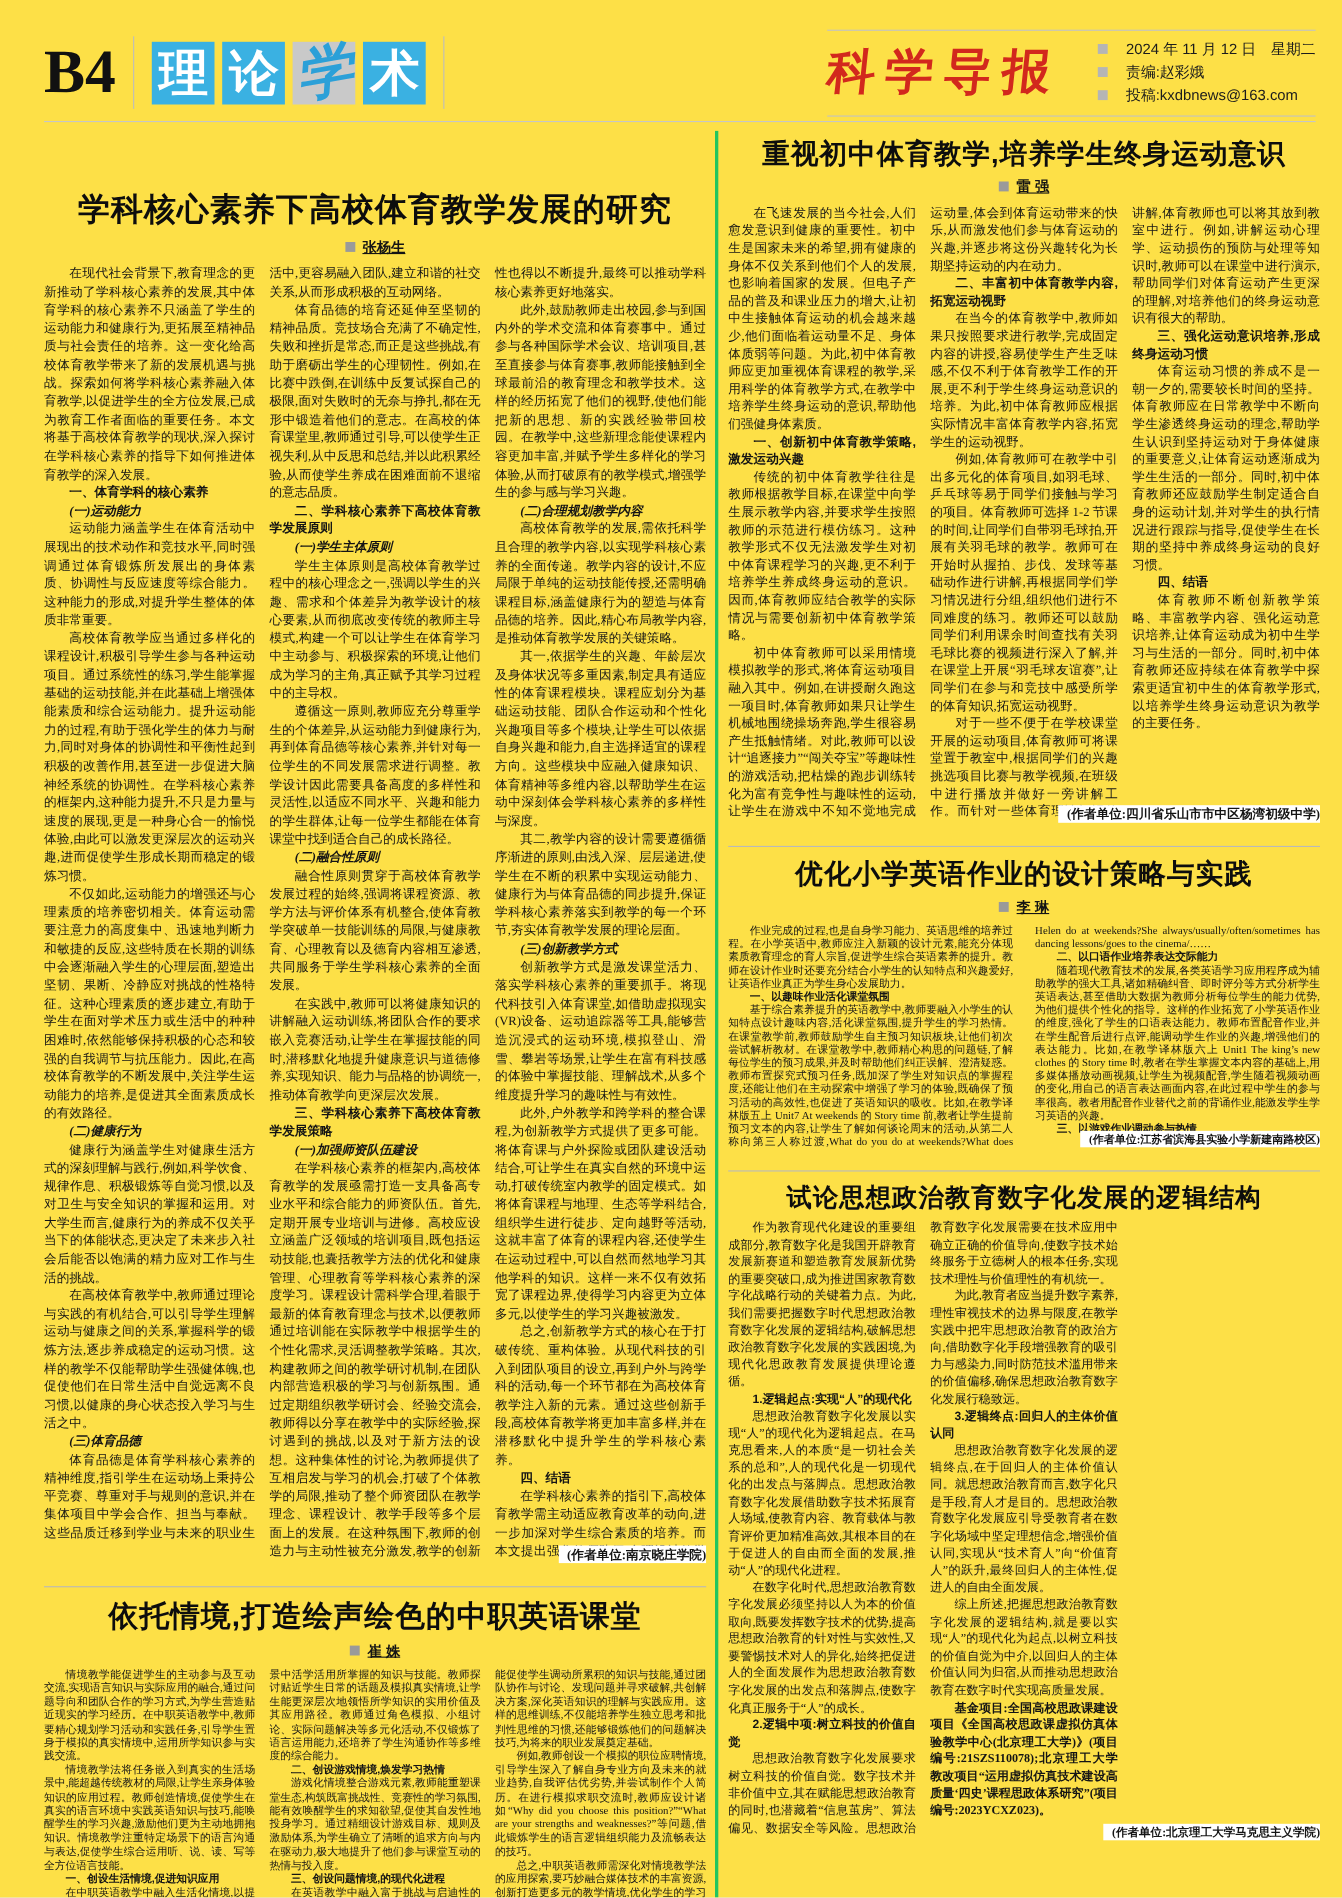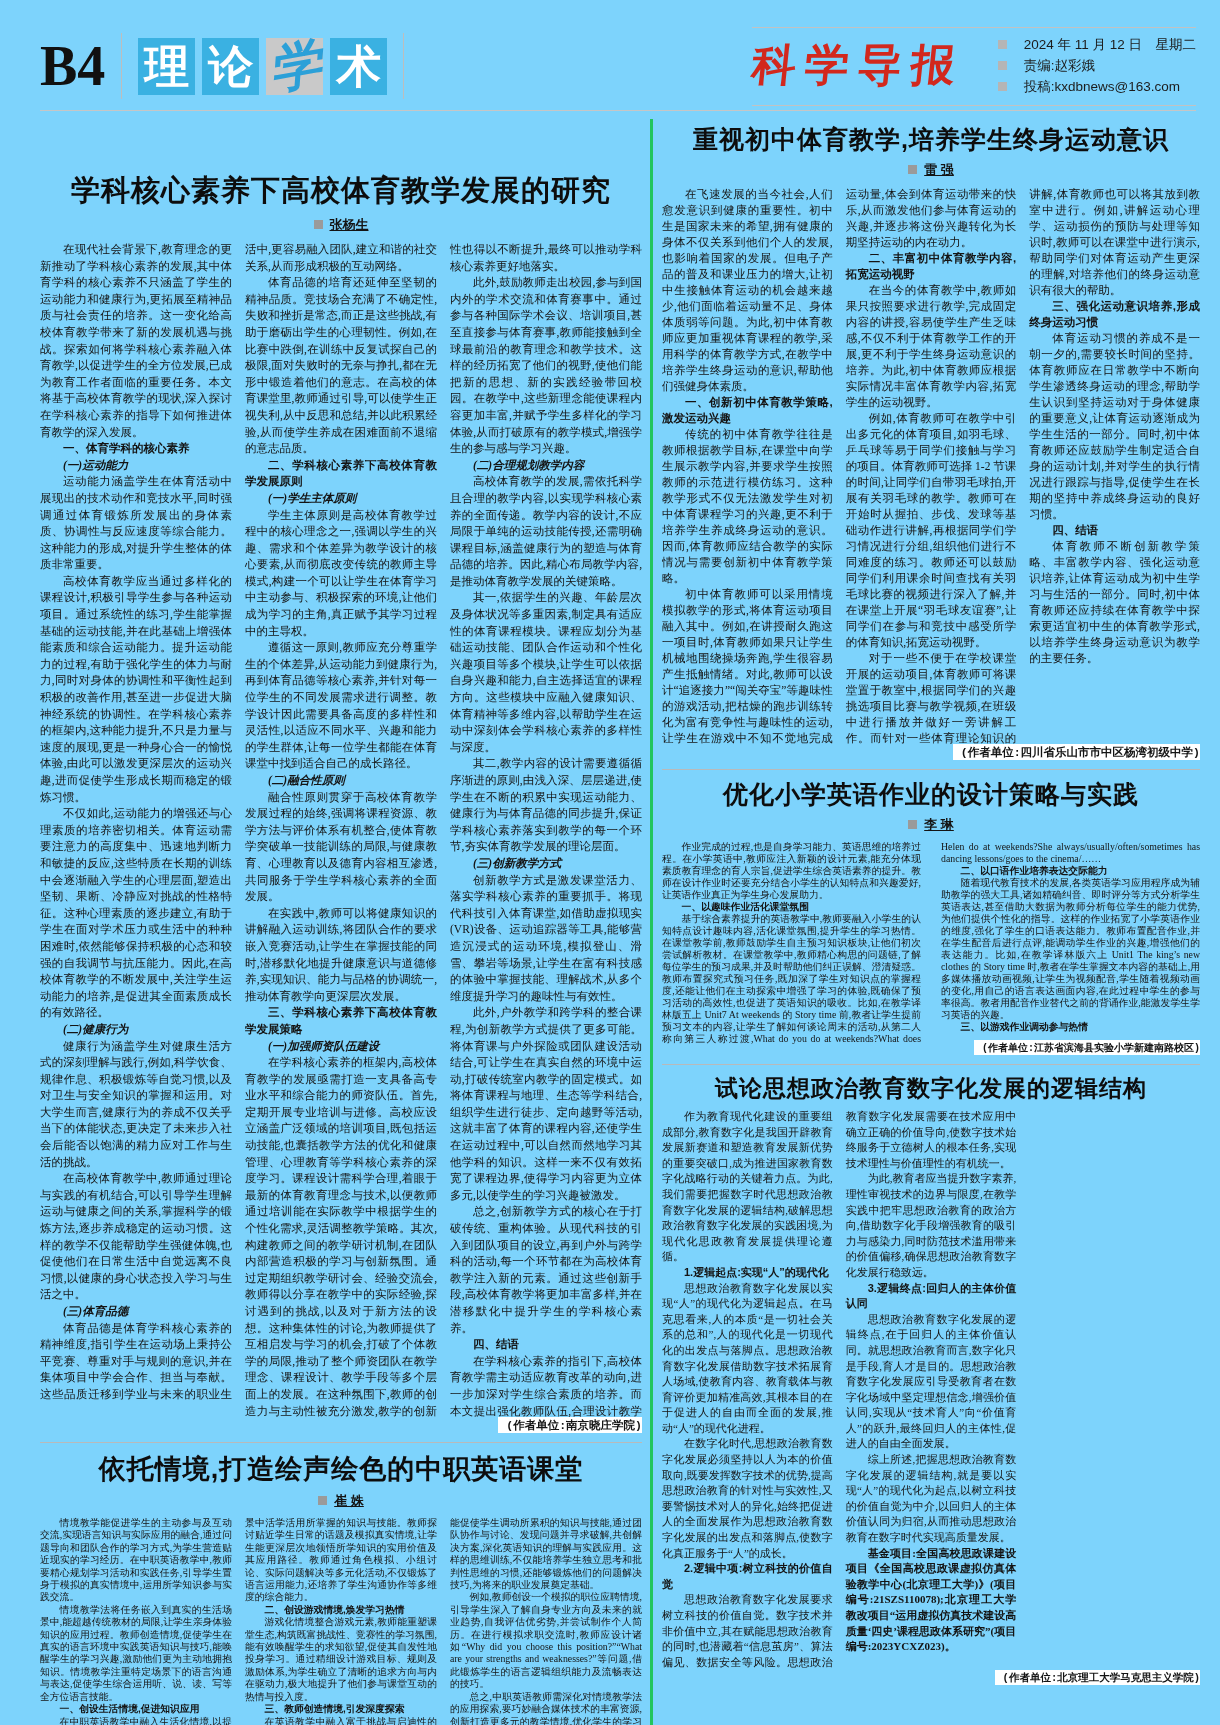--- a/index.html
+++ b/index.html
@@ -1,16 +1,16 @@
 <!DOCTYPE html>
 <html><head>
 <meta charset="utf-8">
 <style>
   html,body{margin:0;padding:0;background:#e9e7e2;}
-  .page{width:1220px;height:1725px;background:#7dd3fc;margin:0 auto;box-sizing:border-box;
+  .page{width:1220px;height:1725px;background:#fde047;margin:0 auto;box-sizing:border-box;
         padding:22px 24px 0 40px;font-family:"Liberation Serif","DejaVu Serif",serif;color:#141414;position:relative;overflow:hidden;}
   
   .header{display:flex;align-items:center;height:88px;border-bottom:1px solid #c6c6c6;margin-bottom:8px;}
   .pageno{font-family:"Liberation Serif",serif;font-weight:700;font-size:56px;line-height:60px;color:#111;}
   .vline{width:1px;height:66px;background:#bdbdbd;margin:0 16px;}
   .logo{display:flex;gap:7px;align-items:center;}
   .logo .sq{width:57px;height:57px;background:#3ab1e2;color:#fff;font-family:"Liberation Sans","DejaVu Sans",sans-serif;
             font-weight:900;font-size:45px;line-height:57px;text-align:center;}
   .logo .sq.gray{background:#c9c9c9;color:#2ba0d8;font-family:"Liberation Serif",serif;font-style:italic;font-size:52px;
                  transform:none;}
@@ -32,22 +32,22 @@
          margin:4px 0 5px 0;letter-spacing:1px;}
   .byline{text-align:center;font-size:13px;margin:0 0 7px 0;font-family:"Liberation Sans",sans-serif;font-weight:700;text-decoration:underline;}
   .bsq{width:9px;height:9px;background:#9a9a9a;display:inline-block;margin-right:7px;}
   .bwrap{position:relative;overflow:hidden;}
   .cols{column-fill:auto;text-align:justify;}
   .cols p{margin:0;}
   .p{text-indent:2em;}
   .h1{font-family:"Liberation Sans","DejaVu Sans",sans-serif;font-weight:700;text-indent:2em;}
   .h2{font-weight:700;font-style:italic;text-indent:2em;}
   .fn{font-weight:700;text-indent:2em;}
-  .unit{position:absolute;right:0;bottom:0;background:#fff;padding:1px 0 0 8px;font-weight:700;
-        font-family:Liberation Mono, monospace;}
+  .unit{position:absolute;right:0;bottom:12px;background:#fff;padding:1px 0 0 8px;font-weight:700;
+        font-family:Liberation Serif, serif;}
   
   .s1 .title{font-size:29px;}
   .s1 .cols{column-count:3;column-gap:13px;height:1192px;font-size:11.5px;line-height:16.6px;}
   .s1 .unit{font-size:11.5px;}
   .s2 .title{font-size:25px;}
   .s2 .cols{column-count:3;column-gap:13px;height:574px;font-size:11.5px;line-height:16px;}
   .s2 .unit{font-size:11.5px;}
   .s3 .title{font-size:25px;}
   .s3 .cols{column-count:2;column-gap:20px;height:214px;font-size:9.8px;line-height:12px;}
   .s3 .unit{font-size:10px;}
@@ -145,21 +145,21 @@
         <div class="title">依托情境,打造绘声绘色的中职英语课堂</div>
         <div class="byline"><span class="bsq"></span><span>崔 姝</span></div>
         <div class="bwrap">
           <div class="cols">
               <p class="p">情境教学能促进学生的主动参与及互动交流,实现语言知识与实际应用的融合,通过问题导向和团队合作的学习方式,为学生营造贴近现实的学习经历。在中职英语教学中,教师要精心规划学习活动和实践任务,引导学生置身于模拟的真实情境中,运用所学知识参与实践交流。</p>
               <p class="p">情境教学法将任务嵌入到真实的生活场景中,能超越传统教材的局限,让学生亲身体验知识的应用过程。教师创造情境,促使学生在真实的语言环境中实践英语知识与技巧,能唤醒学生的学习兴趣,激励他们更为主动地拥抱知识。情境教学注重特定场景下的语言沟通与表达,促使学生综合运用听、说、读、写等全方位语言技能。</p>
               <p class="h1">一、创设生活情境,促进知识应用</p>
               <p class="p">在中职英语教学中融入生活化情境,以提升学生学用结合的实践能力。教师紧密联系学习内容与现实生活,让学生在贴近生活的场景中活学活用所掌握的知识与技能。教师探讨贴近学生日常的话题及模拟真实情境,让学生能更深层次地领悟所学知识的实用价值及其应用路径。教师通过角色模拟、小组讨论、实际问题解决等多元化活动,不仅锻炼了语言运用能力,还培养了学生沟通协作等多维度的综合能力。</p>
               <p class="h1">二、创设游戏情境,焕发学习热情</p>
               <p class="p">游戏化情境整合游戏元素,教师能重塑课堂生态,构筑既富挑战性、竞赛性的学习氛围,能有效唤醒学生的求知欲望,促使其自发性地投身学习。通过精细设计游戏目标、规则及激励体系,为学生确立了清晰的追求方向与内在驱动力,极大地提升了他们参与课堂互动的热情与投入度。</p>
-              <p class="h1">三、教师创造情境,引发深度探索</p>
+              <p class="h1">三、创设问题情境,的现代化进程</p>
               <p class="p">在英语教学中融入富于挑战与启迪性的问题,教师能有效激活学生的思维,驱使学生主动探索、剖析问题并寻求问题的答案。这样能促使学生调动所累积的知识与技能,通过团队协作与讨论、发现问题并寻求破解,共创解决方案,深化英语知识的理解与实践应用。这样的思维训练,不仅能培养学生独立思考和批判性思维的习惯,还能够锻炼他们的问题解决技巧,为将来的职业发展奠定基础。</p>
               <p class="p">例如,教师创设一个模拟的职位应聘情境,引导学生深入了解自身专业方向及未来的就业趋势,自我评估优劣势,并尝试制作个人简历。在进行模拟求职交流时,教师应设计诸如“Why did you choose this position?”“What are your strengths and weaknesses?”等问题,借此锻炼学生的语言逻辑组织能力及流畅表达的技巧。</p>
               <p class="p">总之,中职英语教师需深化对情境教学法的应用探索,要巧妙融合媒体技术的丰富资源,创新打造更多元的教学情境,优化学生的学习进程,推动其能力的全面提升。</p>
             </div>
           <div class="unit">(作者单位:江苏省滨海中等专业学校)</div>
         </div>
       </div>
 
     </div>
 

